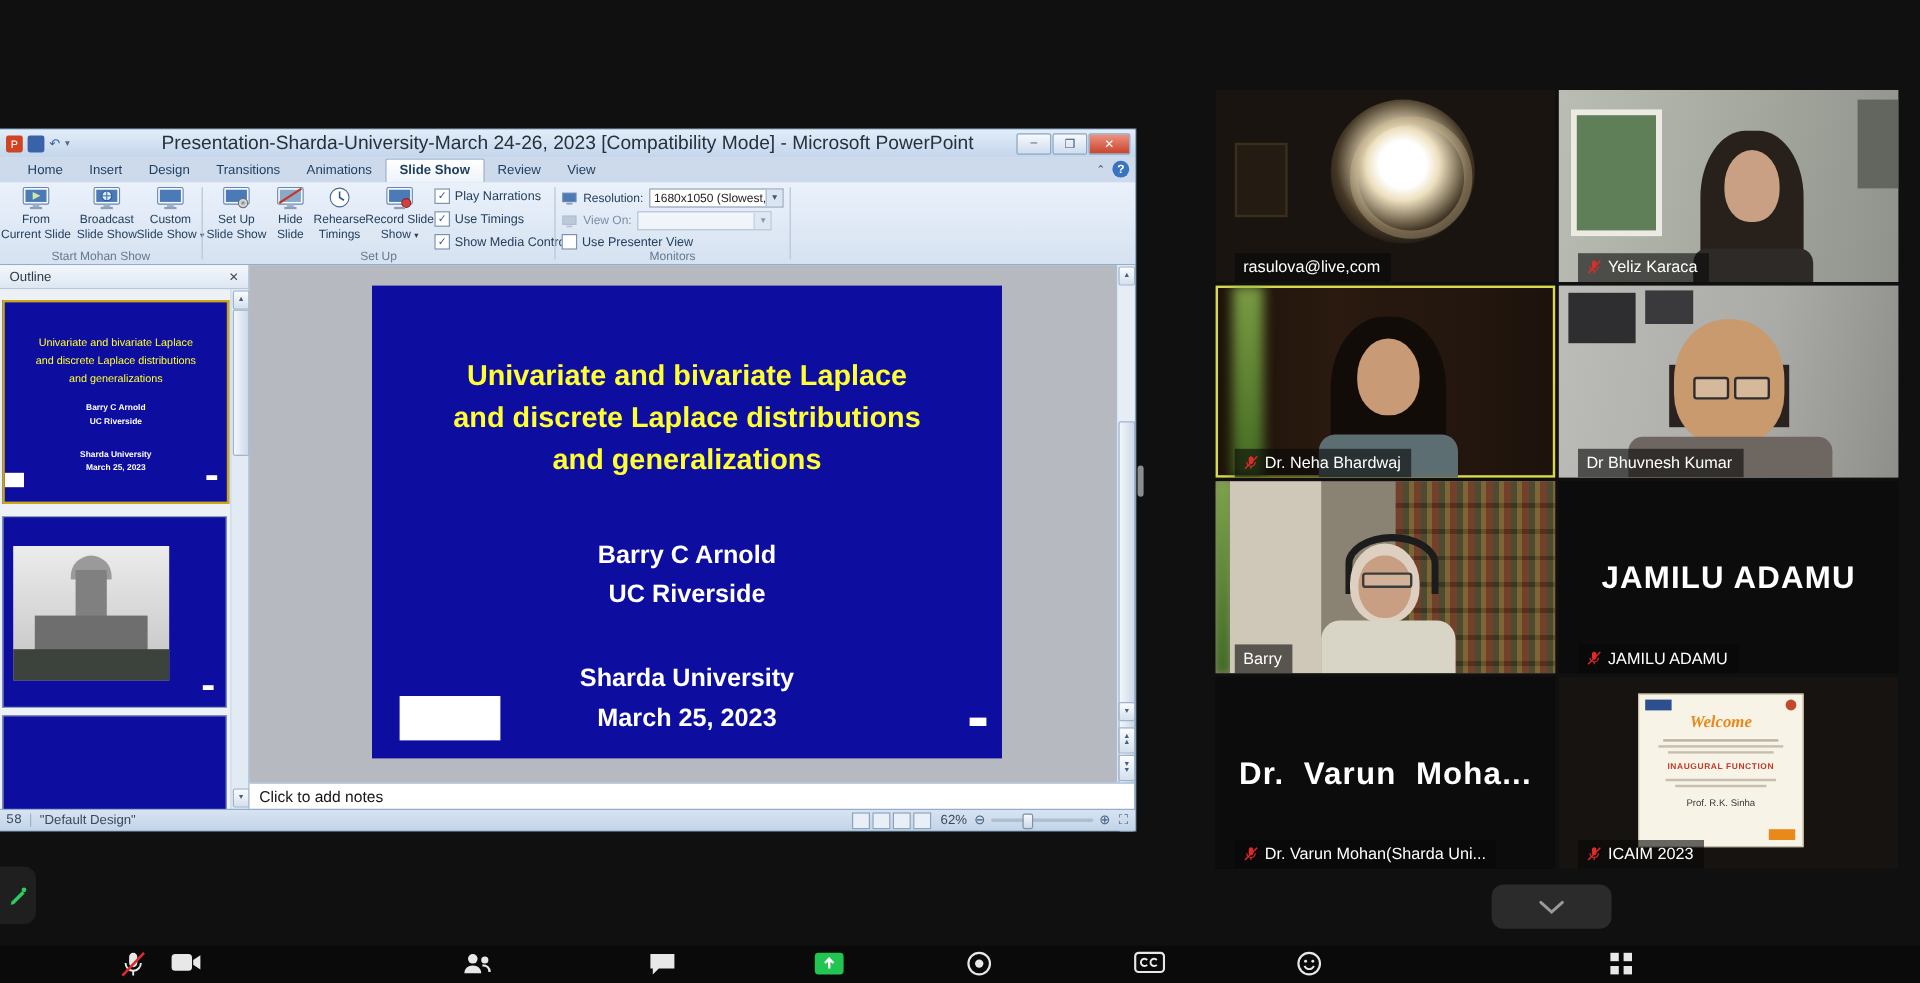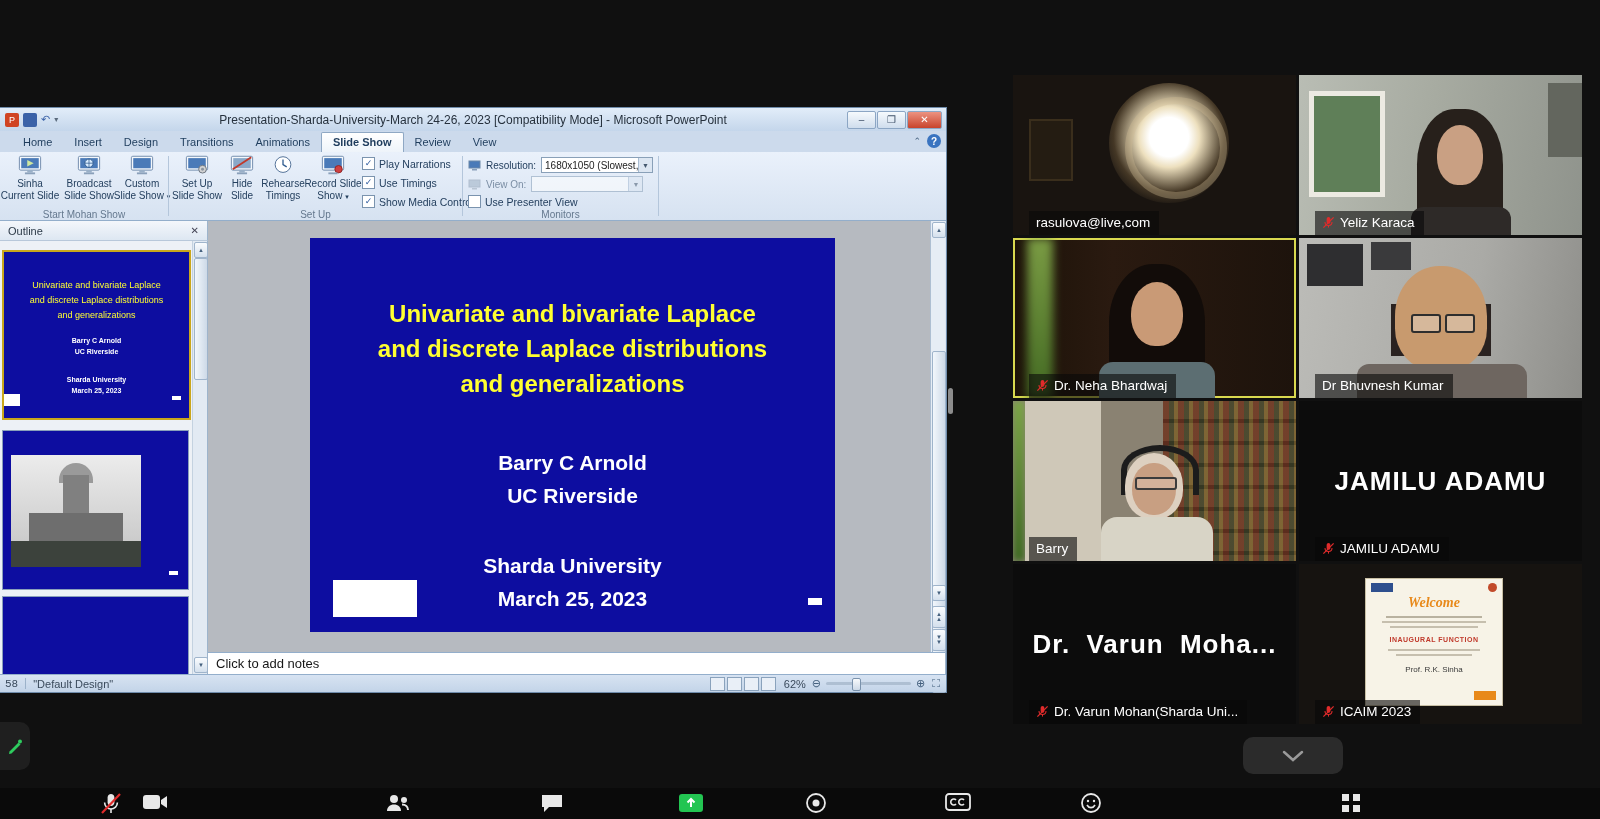--- a/index.html
+++ b/index.html
@@ -7,21 +7,21 @@
           font-family:"Liberation Sans",sans-serif;}
 
   
   #ppt{position:absolute;left:0;top:108px;width:946px;height:584px;background:#dbe5f1;
        box-shadow:0 0 0 1px #6f8cab;}
   #titlebar{position:absolute;left:0;top:0;width:100%;height:23px;
             background:linear-gradient(#e2edf9,#c4d6eb);display:flex;align-items:center;}
   .qat{display:flex;gap:4px;padding-left:5px;align-items:center;z-index:2;}
   .qico{width:14px;height:14px;display:inline-flex;align-items:center;justify-content:center;
         font-size:9px;color:#fff;border-radius:2px;}
-  #wtitle{position:absolute;left:0;right:0;text-align:center;font-size:12px;color:#26313d;}
+  #wtitle{position:absolute;left:0;right:0;text-align:center;font-size:16px;color:#26313d;}
   .winbtns{margin-left:auto;display:flex;gap:1px;padding-right:4px;z-index:2;}
   .wb{width:27px;height:16px;display:flex;align-items:center;justify-content:center;font-size:10px;
       border:1px solid #8ca6c4;background:linear-gradient(#f6fafd,#cfdded);color:#41536a;border-radius:2px;}
   .wb.close{background:linear-gradient(#ec9381,#c8432c);color:#fff;width:33px;}
 
   #tabrow{position:absolute;left:0;top:23px;width:100%;height:21px;background:#ccdaec;
           display:flex;align-items:flex-end;padding-left:12px;box-sizing:border-box;
           font-size:11px;color:#1e3c5c;}
   .rtab{padding:3px 11px 4px;cursor:default;}
   .rtab.active{background:linear-gradient(#ffffff,#eef4fa);border:1px solid #8fa8c4;border-bottom:none;
@@ -149,21 +149,21 @@
     <div id="ribbon">
 
       <div class="rbtn" style="left:1px;width:58px;">
         <svg viewBox="0 0 26 24">
             <rect x="1.5" y="2" width="23" height="15" rx="1.5" fill="#f4f8fc" stroke="#6b87a8"></rect>
             <rect x="3.5" y="4" width="19" height="11" fill="#4a7ab8"></rect>
             <polygon points="10,6 17,9.5 10,13" fill="#cfe8a0"></polygon>
             <rect x="10" y="17" width="6" height="2.5" fill="#9ab0c8"></rect>
             <rect x="7.5" y="19.5" width="11" height="2" fill="#8aa0ba"></rect>
           </svg>
-        <span>Sinha</span>
+        <span>From</span>
         <span>Current Slide</span>
       </div>
       <div class="rbtn" style="left:61px;width:56px;justify-content:space-between;">
         <svg viewBox="0 0 26 24">
             <rect x="1.5" y="2" width="23" height="15" rx="1.5" fill="#f4f8fc" stroke="#6b87a8"></rect>
             <rect x="3.5" y="4" width="19" height="11" fill="#4a7ab8"></rect>
             <circle cx="13" cy="9.5" r="4.5" fill="#d8ecff" stroke="#2e5a8e"></circle>
             <path d="M8.5 9.5h9M13 5v9" stroke="#2e5a8e" fill="none" stroke-width=".8"></path>
             <rect x="10" y="17" width="6" height="2.5" fill="#9ab0c8"></rect>
             <rect x="7.5" y="19.5" width="11" height="2" fill="#8aa0ba"></rect>

